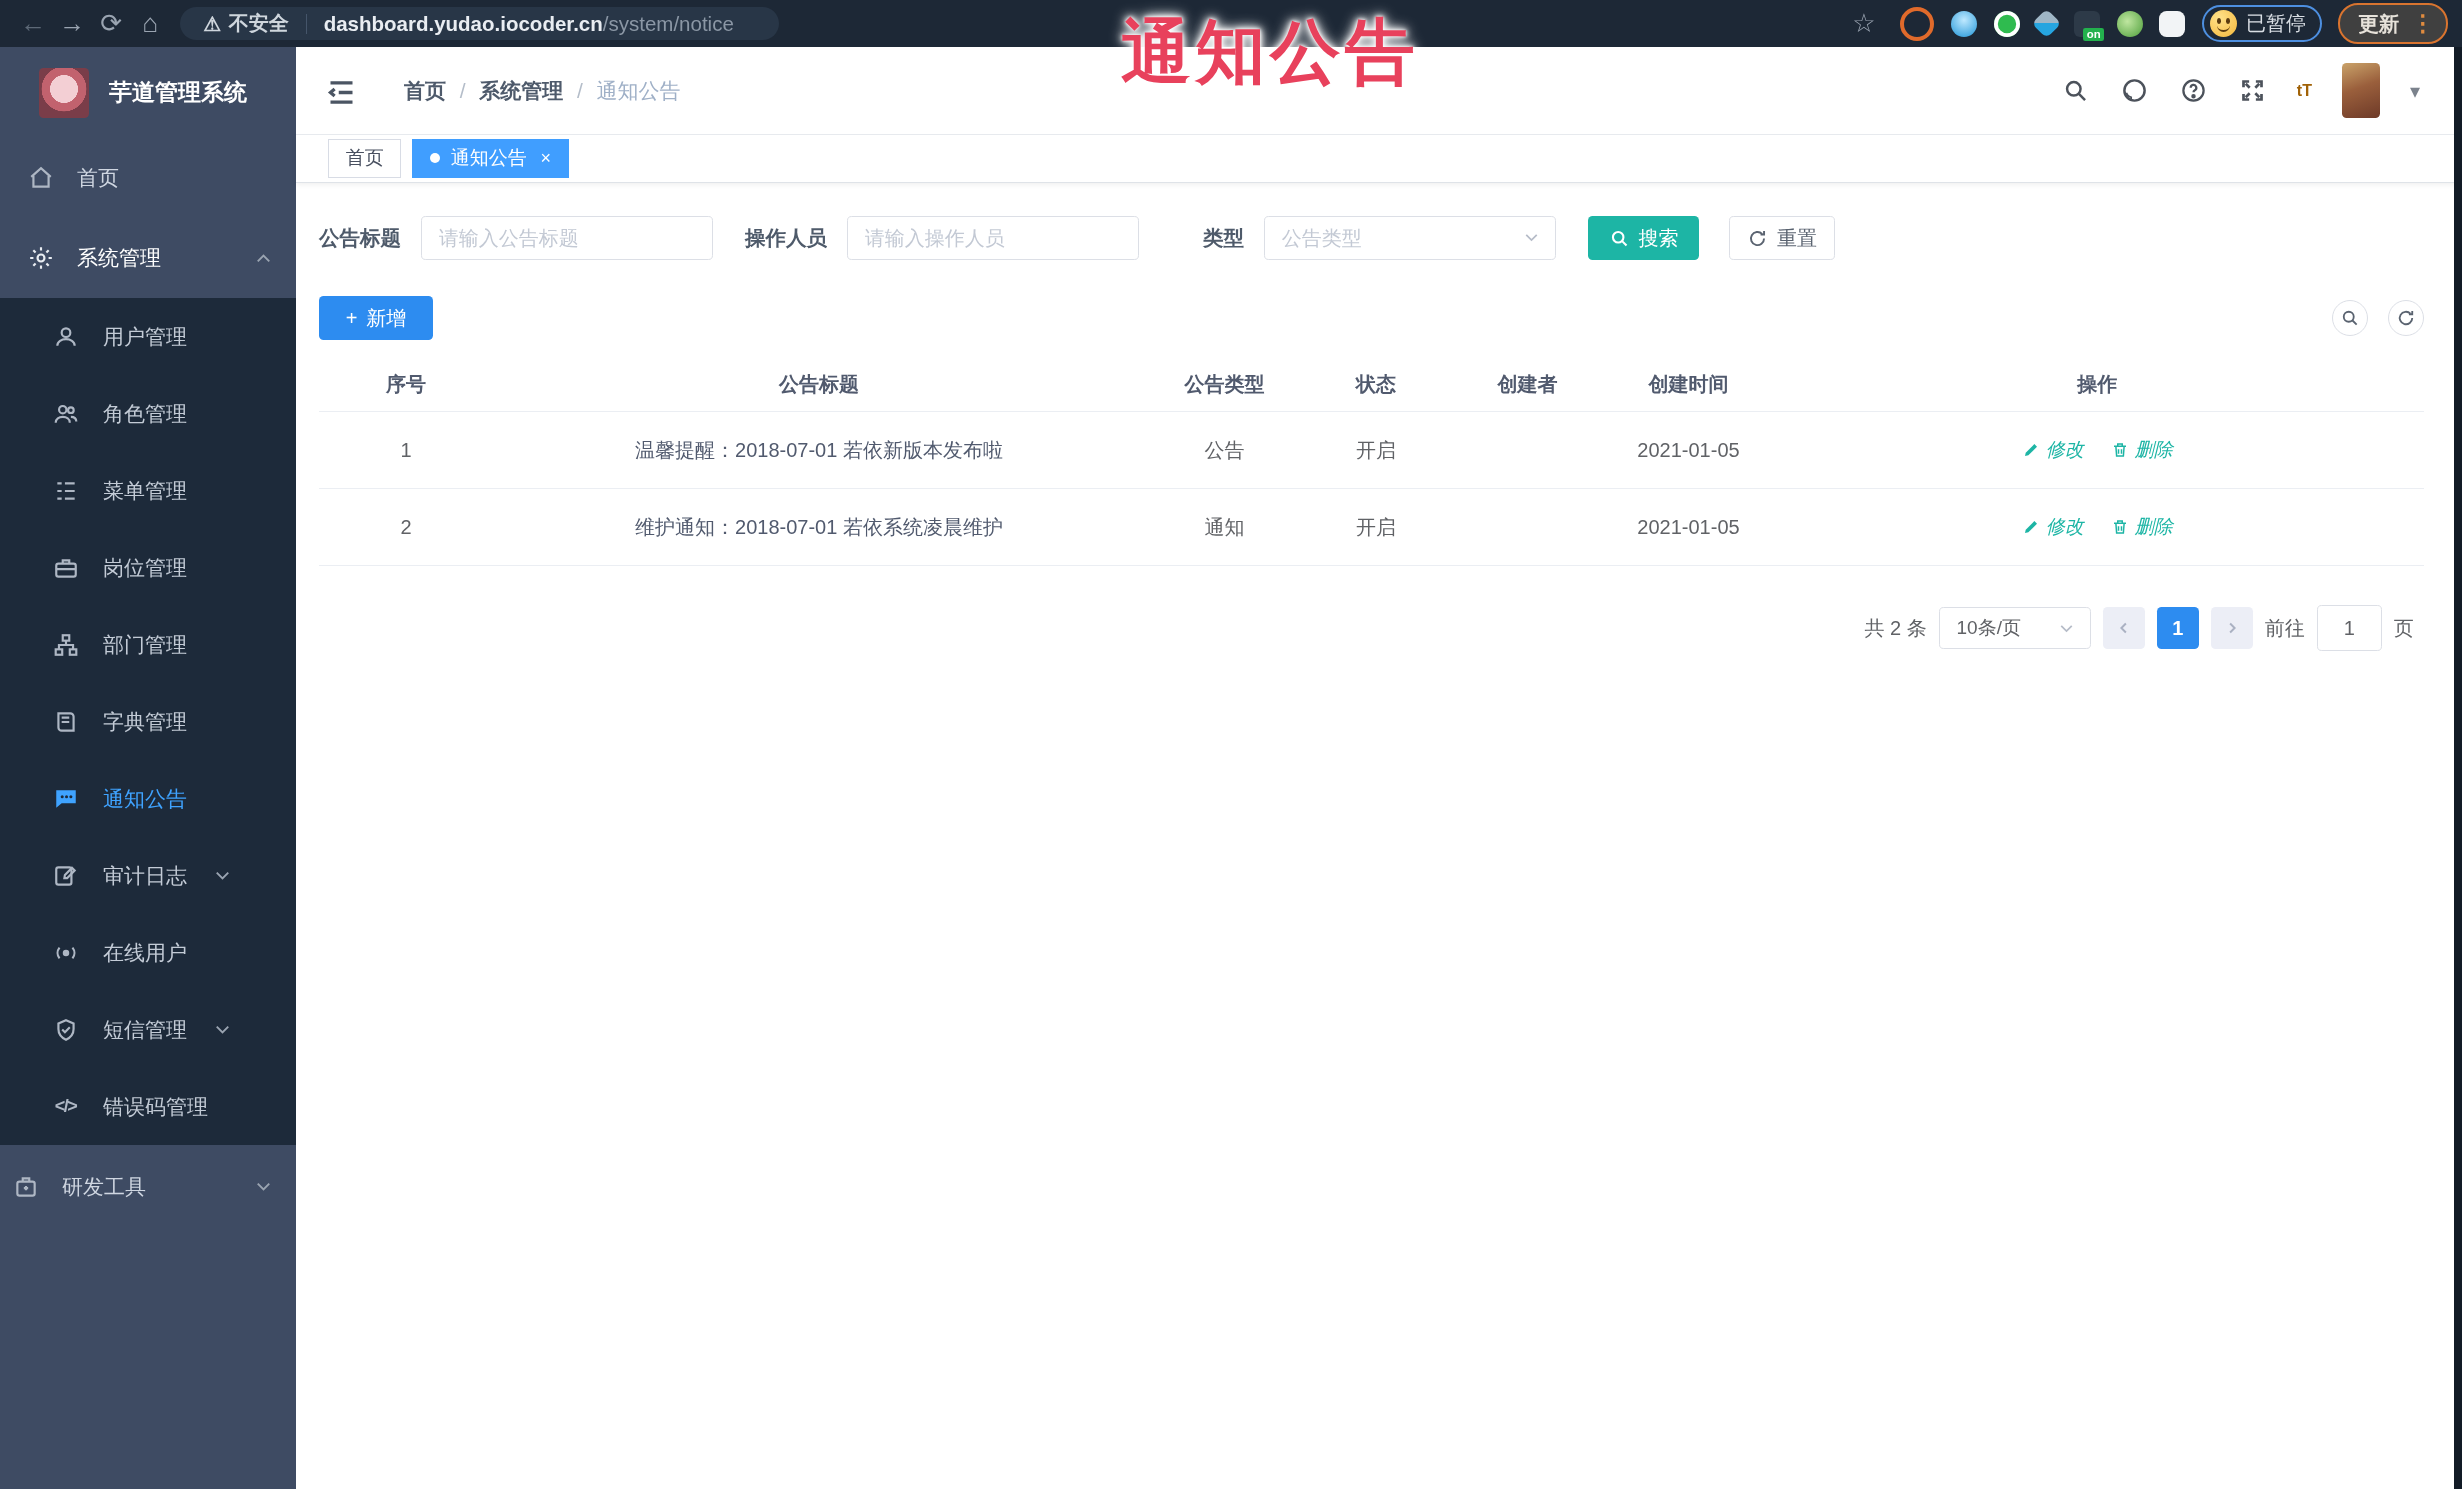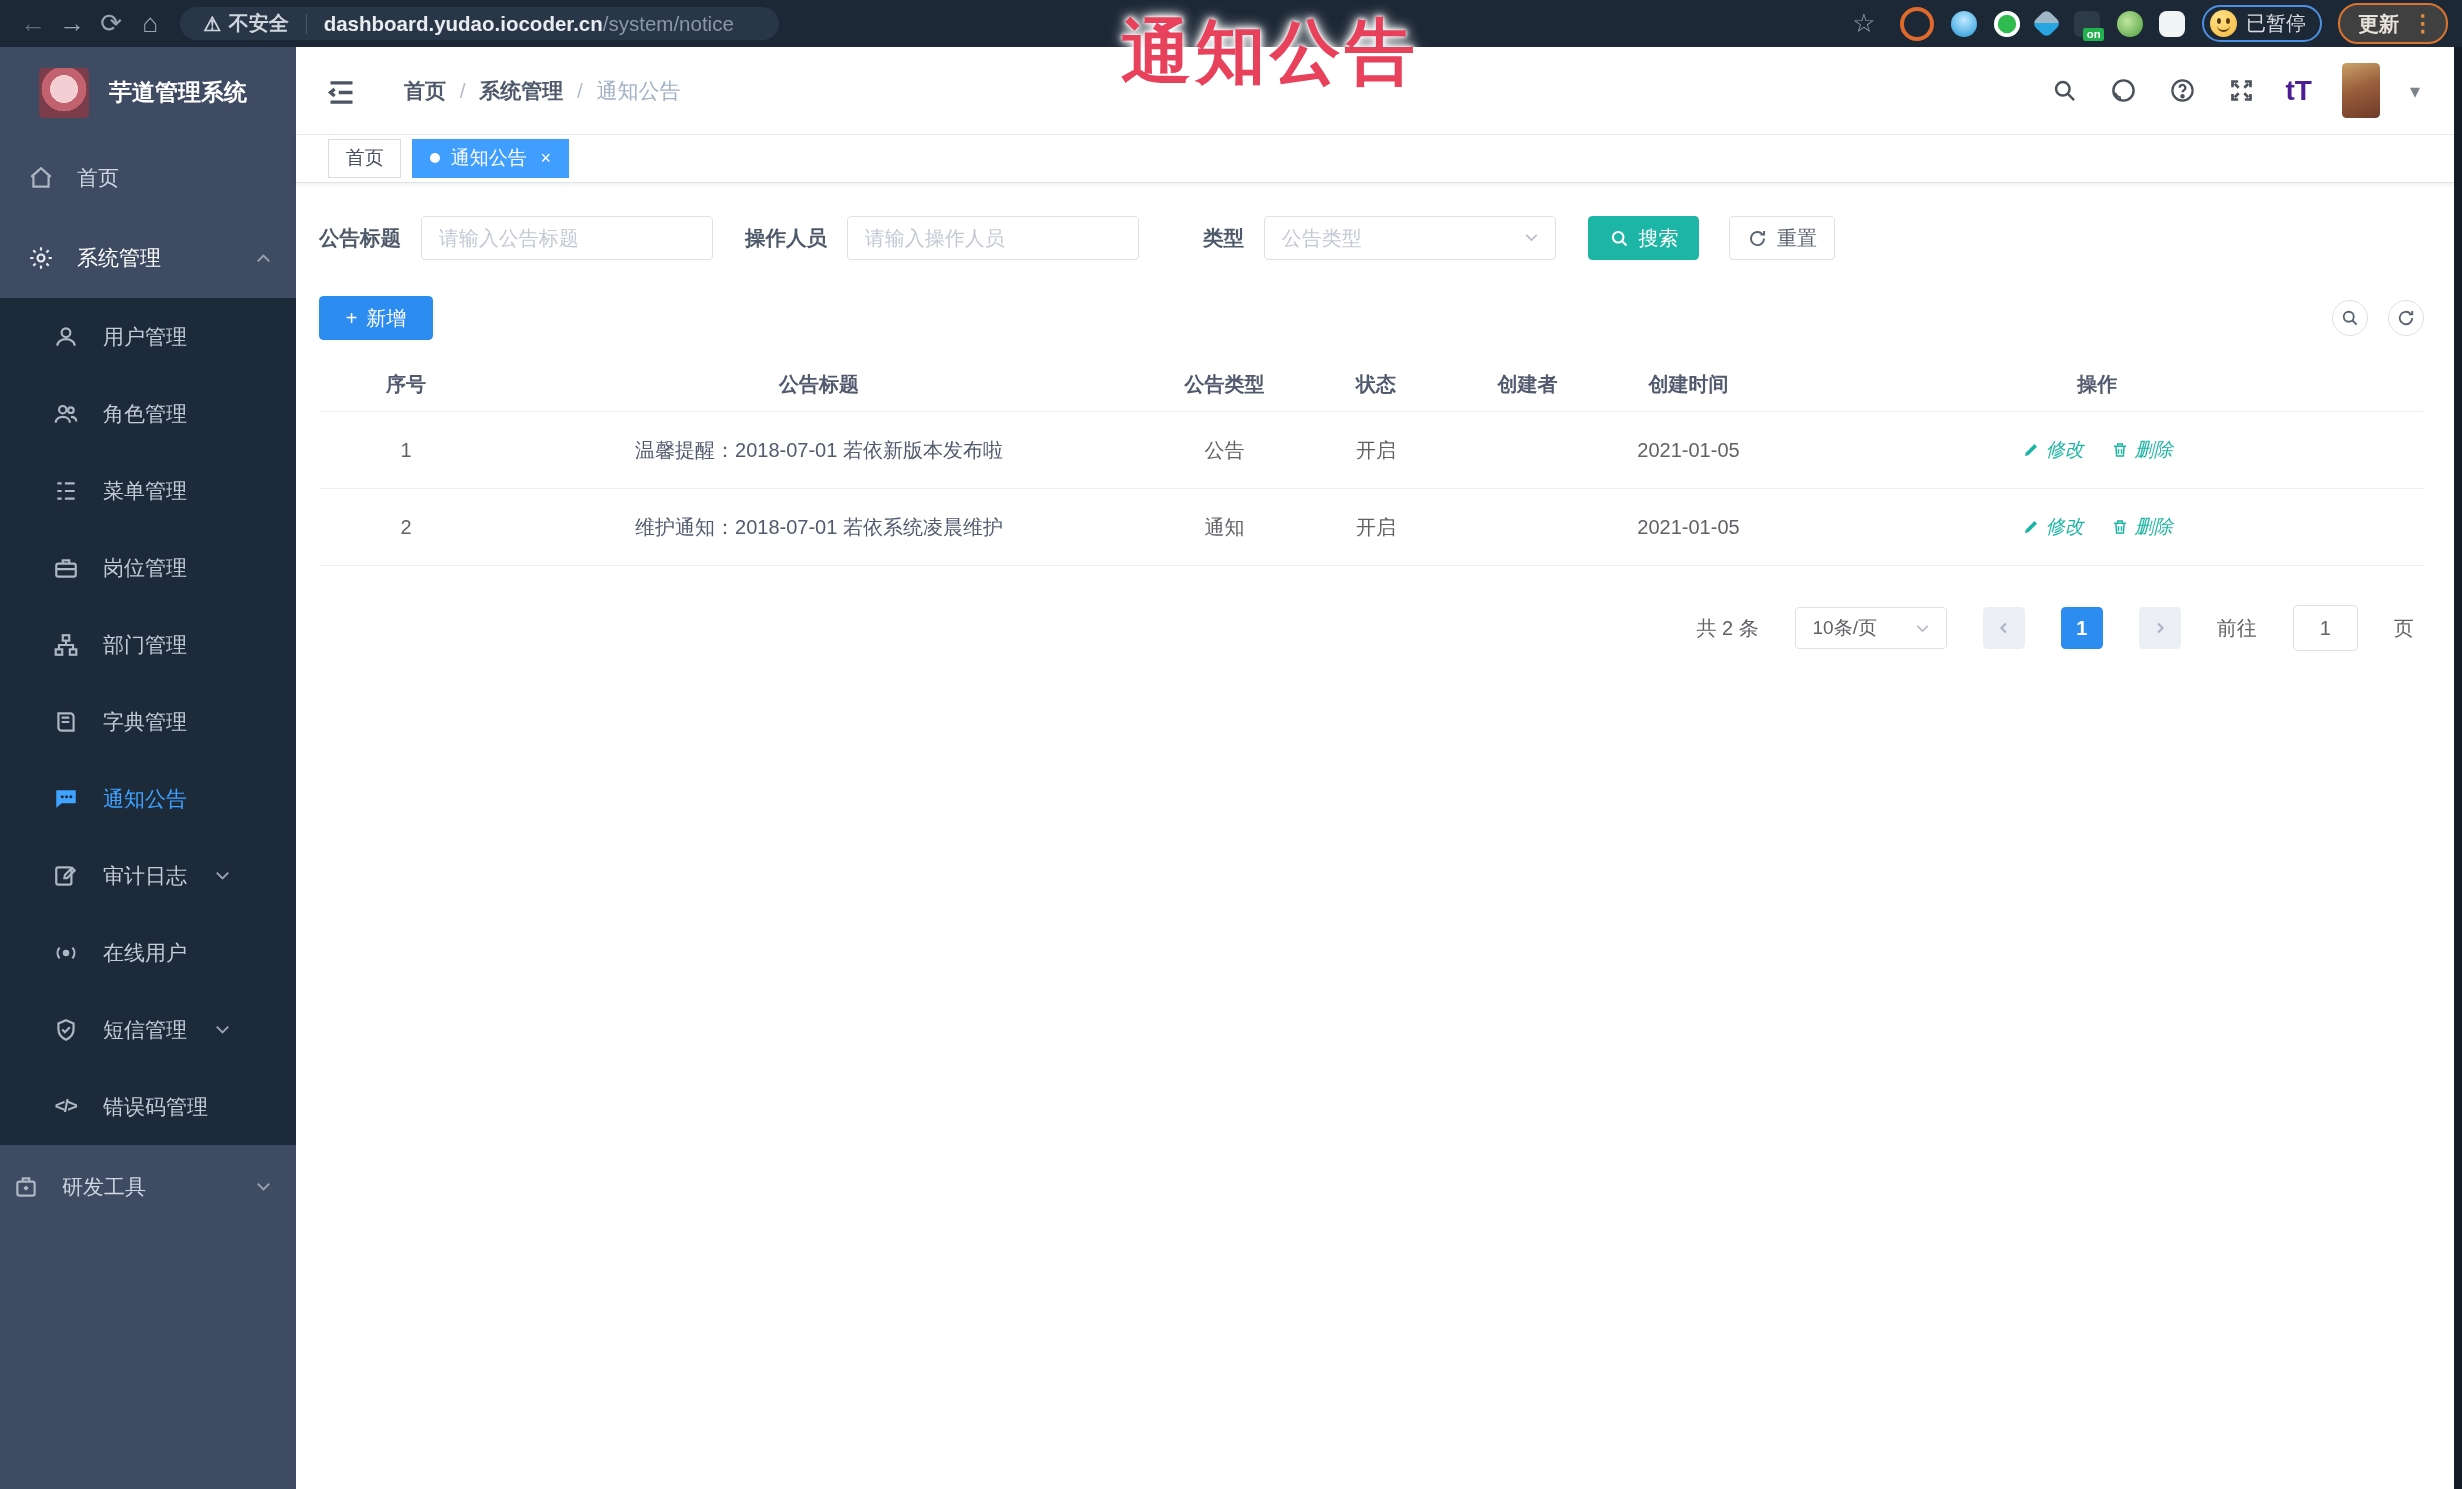--- a/index.html
+++ b/index.html
@@ -56,21 +56,21 @@
   .app-header{position:absolute;left:296px;top:47px;right:0;height:87px;background:#fff;
     border-bottom:1.5px solid #e7eaee;display:flex;align-items:center;z-index:3;}
   .hamburger{margin-left:29px;width:33px;height:30px;color:#4b5563;cursor:pointer;}
   .breadcrumb{margin-left:46px;font-size:21px;display:flex;gap:13.7px;align-items:center;}
   .bc-strong{color:#4e5a6b;font-weight:bold;}
   .bc-sep{color:#b4bdc9;}
   .bc-last{color:#9fb0c7;}
   .hdr-right{margin-left:auto;display:flex;align-items:center;gap:30px;margin-right:42px;color:#4c525b;}
   .hico{width:29px;height:29px;cursor:pointer;display:flex;align-items:center;justify-content:center;}
   .hico svg{width:27px;height:27px;}
-  .tT{font-size:28px;font-weight:bold;color:#4c1d95;cursor:pointer;}
+  .tT{font-size:16px;font-weight:bold;color:#a16207;cursor:pointer;}
   .avatar{width:38px;height:55px;border-radius:4.6px;cursor:pointer;
     background:linear-gradient(160deg,#caa36a 0%,#9a5f3c 45%,#6e3a28 100%);}
   .caret{color:#7b828c;font-size:20px;cursor:pointer;}
   
   .tabs-bar{position:absolute;left:296px;top:134px;right:0;height:49px;background:#fff;
     border-bottom:1.5px solid #dfe3e8;box-shadow:0 1.5px 4.6px rgba(0,0,0,.06);display:flex;align-items:center;
     padding-left:32px;gap:10.6px;box-sizing:border-box;z-index:2;}
   .tab{height:39px;display:flex;align-items:center;padding:0 16.7px;border:1.5px solid #d8dce5;background:#fff;
     color:#495060;font-size:19px;cursor:pointer;box-sizing:border-box;}
   .tab.active{background:#409eff;border-color:#409eff;color:#fff;gap:10.6px;}
@@ -112,21 +112,21 @@
   .col-type{width:159px;}
   .col-status{width:144px;}
   .col-creator{width:159px;}
   .col-time{width:163px;}
   .col-op{flex:1;}
   .title-cell{color:#515a6e;}
   .ops{display:flex;justify-content:center;gap:27px;}
   .op-link{color:#1db5a5;display:inline-flex;align-items:center;gap:6px;cursor:pointer;font-size:19px;font-style:italic;}
   .op-link svg{width:18px;height:18px;}
   
-  .pagination{margin-top:39px;display:flex;justify-content:flex-end;align-items:center;gap:36px;
+  .pagination{margin-top:39px;display:flex;justify-content:flex-end;align-items:center;gap:12px;
     font-size:20px;color:#606266;padding-right:10.6px;}
   .psize{position:relative;width:152px;}
   .psize .f-input{width:100%;height:42px;font-size:19px;color:#606266;padding-right:42px;}
   .pg-btn{width:42px;height:42px;border-radius:4.6px;background:#eceef6;color:#aab1c2;display:flex;
     align-items:center;justify-content:center;cursor:pointer;}
   .pg-btn svg{width:18px;height:18px;}
   .pg-num{width:42px;height:42px;border-radius:4.6px;background:#2d8cf0;color:#fff;font-weight:bold;
     display:flex;align-items:center;justify-content:center;cursor:pointer;}
   .goto-input{width:59px;height:42px;border:1.5px solid #dcdfe6;border-radius:4.6px;text-align:center;
     font-size:20px;color:#606266;outline:none;font-family:"Liberation Sans",sans-serif;}

